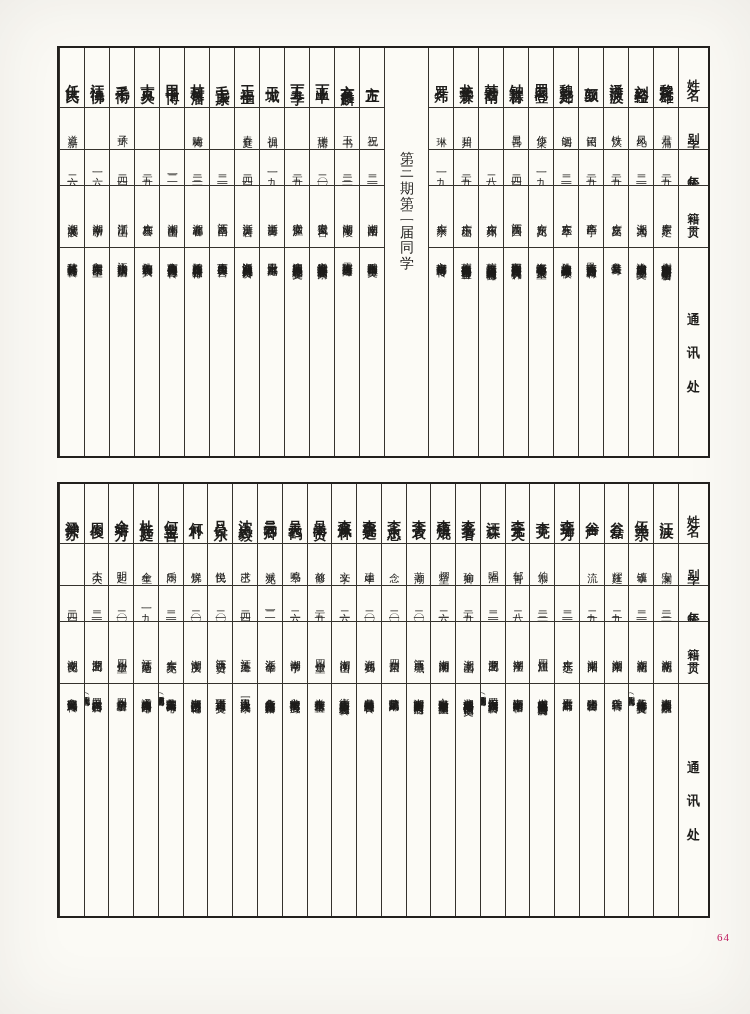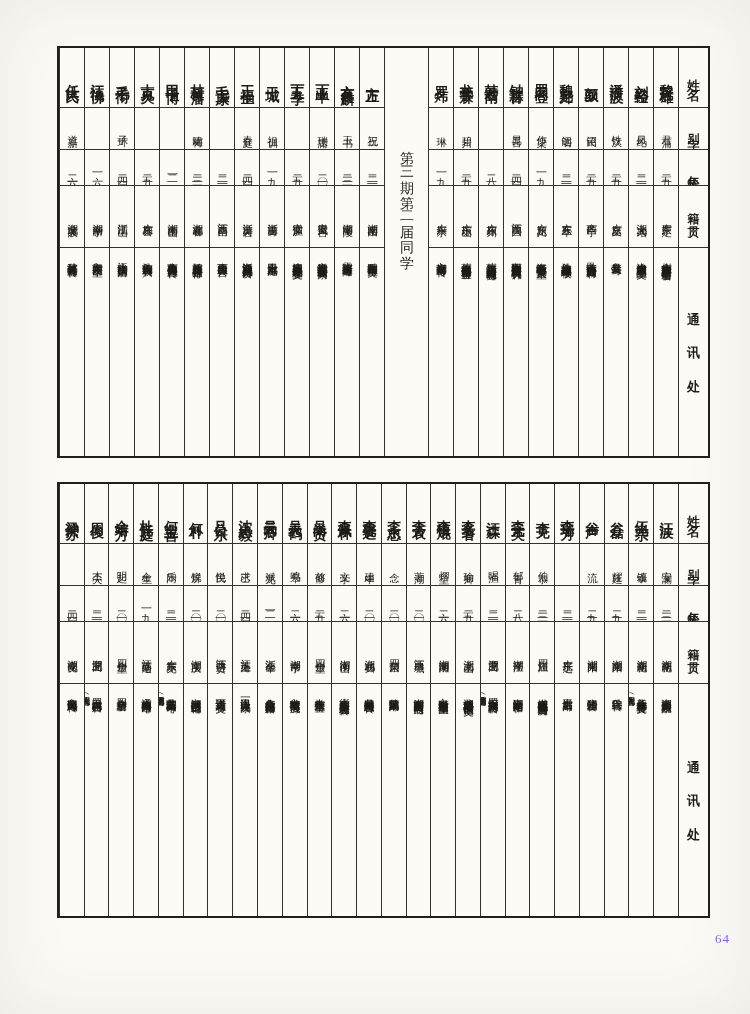--- a/index.html
+++ b/index.html
@@ -51,21 +51,21 @@
   .col.header .cell{font-weight:700;}
   .col.header .cell.name .vtext{font-size:13px;letter-spacing:9px;font-weight:700;}
   .col.header .cell.zi .vtext{font-size:12px;letter-spacing:6px;}
   .col.header .cell.age .vtext{font-size:12px;letter-spacing:3px;}
   .col.header .cell.native .vtext{font-size:12px;letter-spacing:14px;}
   .col.header .cell.haddr{flex:1 1 auto;border-bottom:none;}
   .col.header .cell.haddr .vtext{font-size:13px;letter-spacing:34px;}
   .label-text{font-size:14px;letter-spacing:15px;margin-top:92px;}
   .page-number{
     position:absolute;top:931px;right:20px;
-    font-size:13px;color:#8b5cf6;letter-spacing:1px;
+    font-size:11px;color:#be185d;letter-spacing:1px;
     font-family:"Liberation Serif", serif;
   }
 </style>
 </head>
 <body>
 
 <div class="page">
   <div class="rtable top">
   <div class="col header">
     <div class="cell name">

